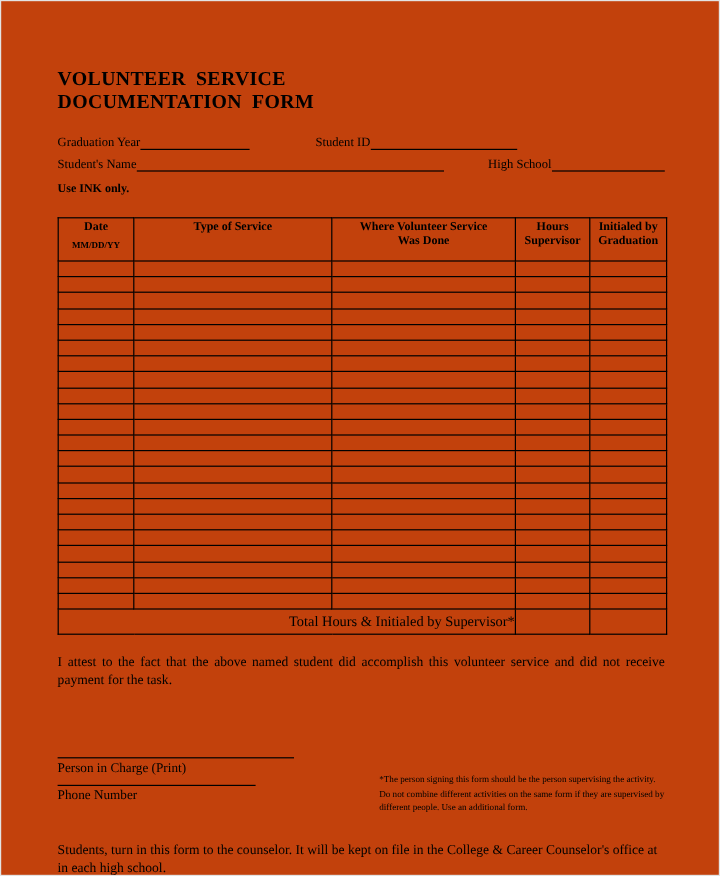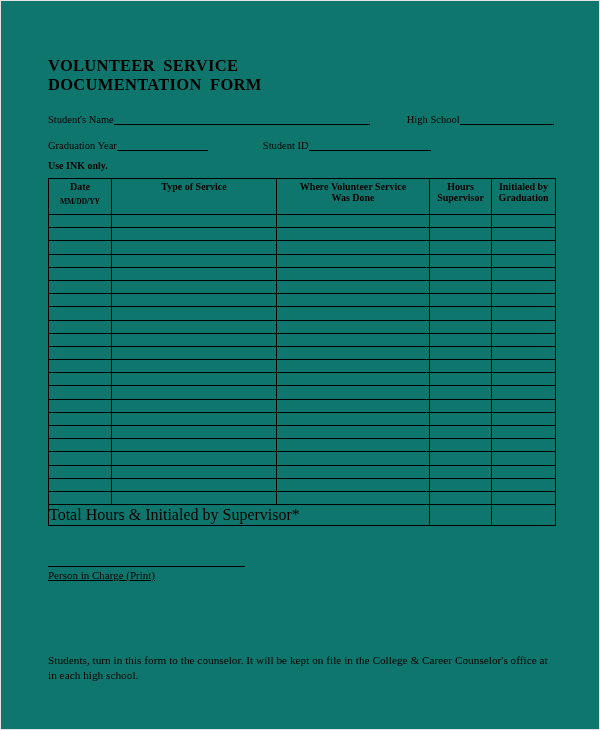--- a/index.html
+++ b/index.html
@@ -12,21 +12,21 @@
     height: 730px;
     font-family: "Liberation Serif", "DejaVu Serif", serif;
     color: #000;
     overflow: hidden;
   }
   .page {
     position: relative;
     box-sizing: border-box;
     width: 600px;
     height: 730px;
-    background: #0f766e;
+    background: #c2410c;
     border: 1px solid #e3e3e3;
     padding: 0;
   }
   .inner {
     position: absolute;
     left: 47px;
     top: 0;
     width: 506px;
   }
 
@@ -63,21 +63,21 @@
   .rule-school { width: 97px; }
   .rule-grad   { width: 91px; }
   .rule-sid    { width: 122px; }
   .gap-a { width: 38px; }
   .gap-b { width: 55px; }
 
   .use-ink {
     font-size: 10px;
     font-weight: bold;
     margin-top: 9px;
-    margin-bottom: 7px;
+    margin-bottom: 18px;
   }
 
   
   table.vs {
     border-collapse: collapse;
     width: 506px;
     table-layout: fixed;
   }
   table.vs th, table.vs td {
     border: 1px solid #000;
@@ -100,44 +100,43 @@
     display: block;
     font-size: 7.5px;
     font-weight: bold;
     margin-top: 5px;
   }
   .th-l1 { display: block; }
   .th-l2 { display: block; }
   table.vs tbody td { height: 12.2px; }
   td.total-label {
     height: 20px;
-    text-align: left;
+    text-align: right;
     padding-right: 6px;
-    font-size: 16px;
+    font-size: 12px;
     vertical-align: middle;
   }
 
   
   .attest {
     font-size: 11.3px;
     line-height: 15px;
     margin-top: 16px;
     text-align: justify;
   }
 
   
   .sig-block {
     position: relative;
     margin-top: 28px;
     height: 26px;
   }
   .sig {
     position: absolute;
-    top: 0;
-    text-decoration: underline;
+    top: 16px;
   }
   .sig-line {
     border-bottom: 1px solid #000;
     height: 12px;
   }
   .sig-cap {
     font-size: 11px;
     padding-top: 2px;
     white-space: nowrap;
   }
@@ -171,33 +170,33 @@
 
 <div class="page">
   <div class="inner">
 
     <h1 class="title">
       <span class="line1">VOLUNTEER  SERVICE</span>
       <span class="line2">DOCUMENTATION  FORM</span>
     </h1>
 
     <div class="id-rows">
+      <div class="id-row second">
+        <span class="fld-label">Graduation Year</span>
+        <span class="fld-rule rule-grad"></span>
+        <span class="gap-b"></span>
+        <span class="fld-label">Student ID</span>
+        <span class="fld-rule rule-sid"></span>
+      </div>
       <div class="id-row">
         <span class="fld-label">Student's Name</span>
         <span class="fld-rule rule-name"></span>
         <span class="gap-a"></span>
         <span class="fld-label">High School</span>
         <span class="fld-rule rule-school"></span>
-      </div>
-      <div class="id-row second">
-        <span class="fld-label">Graduation Year</span>
-        <span class="fld-rule rule-grad"></span>
-        <span class="gap-b"></span>
-        <span class="fld-label">Student ID</span>
-        <span class="fld-rule rule-sid"></span>
       </div>
     </div>
 
     <div class="use-ink">Use INK only.</div>
 
     <table class="vs">
       <thead>
         <tr>
           <th class="h-date">
             <span class="th-l1">Date</span>
@@ -376,27 +375,35 @@
         </tbody>
       <tfoot>
         <tr>
           <td class="total-label" colspan="3">Total Hours &amp; Initialed by Supervisor*</td>
           <td></td>
           <td></td>
         </tr>
       </tfoot>
     </table>
 
+    <p class="attest">I attest to the fact that the above named student did accomplish this volunteer service and did not receive payment for the task.</p>
 
     <div class="sig-block">
       <div class="sig sig-person">
         <div class="sig-line"></div>
         <div class="sig-cap">Person in Charge (Print)</div>
       </div>
     </div>
 
     <div class="phone-block">
+      <div class="phone">
+        <div class="sig-line"></div>
+        <div class="sig-cap">Phone Number</div>
+      </div>
+      <div class="footnote">
+        <p>*The person signing this form should be the person supervising the activity.  Do not combine different activities on the same form if they are supervised by different people.  Use an additional form.</p>
+      </div>
     </div>
 
     <p class="final-note">Students, turn in this form to the counselor.  It will be kept on file in the College &amp; Career Counselor's office at in each high school.</p>
 
   </div>
 </div>
 
 </body></html>

